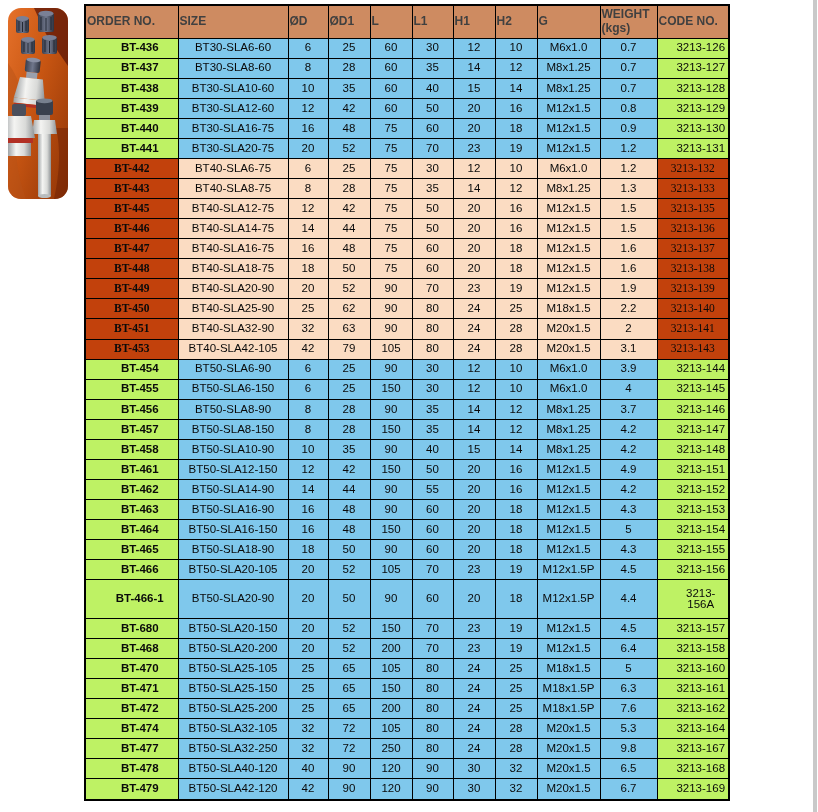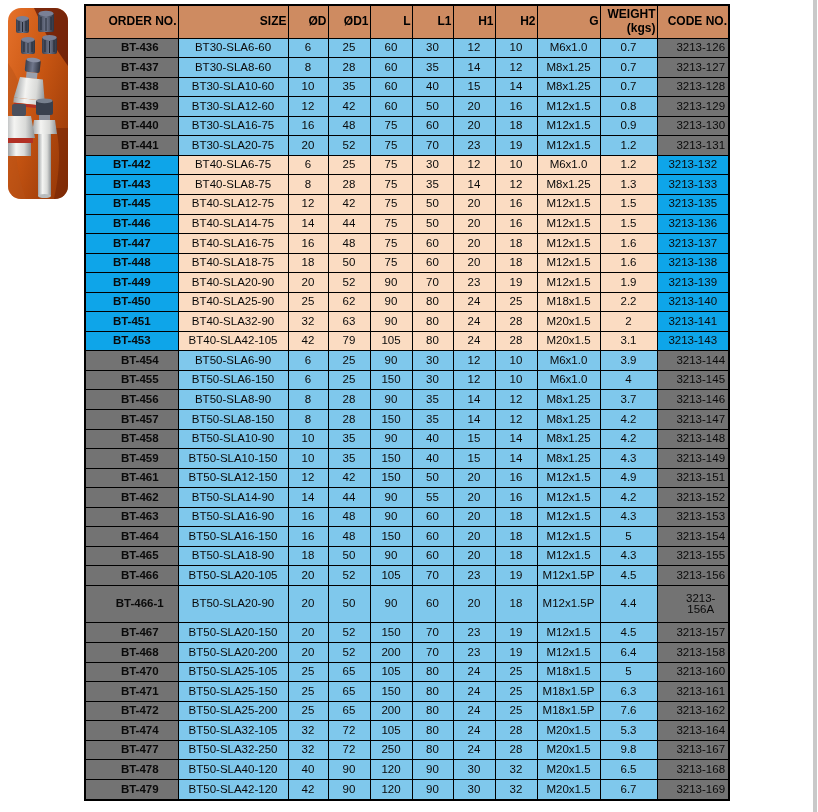--- a/index.html
+++ b/index.html
@@ -34,45 +34,45 @@
     width: 646px; height: 797px;
     border-collapse: collapse;
     table-layout: fixed;
     border: 2px solid #000;
   }
   table.spec th {
     background: #ce8b61;
     border: 1px solid #000;
     font-size: 12px;
     font-weight: bold;
-    color: #000000;
-    text-align: right;
+    color: #404040;
+    text-align: left;
     white-space: pre-line;
     line-height: 1.15;
     padding: 2px 1px;
   }
   table.spec thead tr { height: 33px; }
   table.spec td {
     border: 1px solid #000;
     font-size: 11.5px;
     color: #0a0a0a;
     text-align: center;
     padding: 0;
     line-height: 1;
     overflow: hidden;
   }
   td.col-order { font-weight: bold; }
   td.col-size  { text-align: left; padding-left: 9px; }
 
   tr.band-blue  td { background: #7fc8ec; }
   tr.band-blue  td.col-order,
-  tr.band-blue  td.col-code  { background: #737373; padding-left: 16px; }
+  tr.band-blue  td.col-code  { background: #bef264; padding-left: 16px; }
   tr.band-peach td { background: #fbdcc2; }
   tr.band-peach td.col-order,
-  tr.band-peach td.col-code  { background: #0ea5e9; }
+  tr.band-peach td.col-code  { background: #c2410c; font-family: Liberation Serif, serif; }
 </style>
 </head>
 <body>
 
 <div class="page">
 
   <svg class="photo" viewBox="0 0 60 191" xmlns="http://www.w3.org/2000/svg">
     <defs>
       <linearGradient id="bg" x1="0" y1="0" x2="1" y2="1">
         <stop offset="0" stop-color="#e5712a"></stop>
@@ -446,33 +446,20 @@
           <td class="col-d1">35</td>
           <td class="col-l">90</td>
           <td class="col-l1">40</td>
           <td class="col-h1">15</td>
           <td class="col-h2">14</td>
           <td class="col-g">M8x1.25</td>
           <td class="col-weight">4.2</td>
           <td class="col-code">3213-148</td>
         </tr>
         <tr class="band-blue">
-          <td class="col-order">BT-459</td>
-          <td class="col-size">BT50-SLA10-150</td>
-          <td class="col-d">10</td>
-          <td class="col-d1">35</td>
-          <td class="col-l">150</td>
-          <td class="col-l1">40</td>
-          <td class="col-h1">15</td>
-          <td class="col-h2">14</td>
-          <td class="col-g">M8x1.25</td>
-          <td class="col-weight">4.3</td>
-          <td class="col-code">3213-149</td>
-        </tr>
-        <tr class="band-blue">
           <td class="col-order">BT-461</td>
           <td class="col-size">BT50-SLA12-150</td>
           <td class="col-d">12</td>
           <td class="col-d1">42</td>
           <td class="col-l">150</td>
           <td class="col-l1">50</td>
           <td class="col-h1">20</td>
           <td class="col-h2">16</td>
           <td class="col-g">M12x1.5</td>
           <td class="col-weight">4.9</td>
@@ -550,21 +537,21 @@
           <td class="col-d1">50</td>
           <td class="col-l">90</td>
           <td class="col-l1">60</td>
           <td class="col-h1">20</td>
           <td class="col-h2">18</td>
           <td class="col-g">M12x1.5P</td>
           <td class="col-weight">4.4</td>
           <td class="col-code">3213-156A</td>
         </tr>
         <tr class="band-blue">
-          <td class="col-order">BT-467</td>
+          <td class="col-order">BT-680</td>
           <td class="col-size">BT50-SLA20-150</td>
           <td class="col-d">20</td>
           <td class="col-d1">52</td>
           <td class="col-l">150</td>
           <td class="col-l1">70</td>
           <td class="col-h1">23</td>
           <td class="col-h2">19</td>
           <td class="col-g">M12x1.5</td>
           <td class="col-weight">4.5</td>
           <td class="col-code">3213-157</td>

